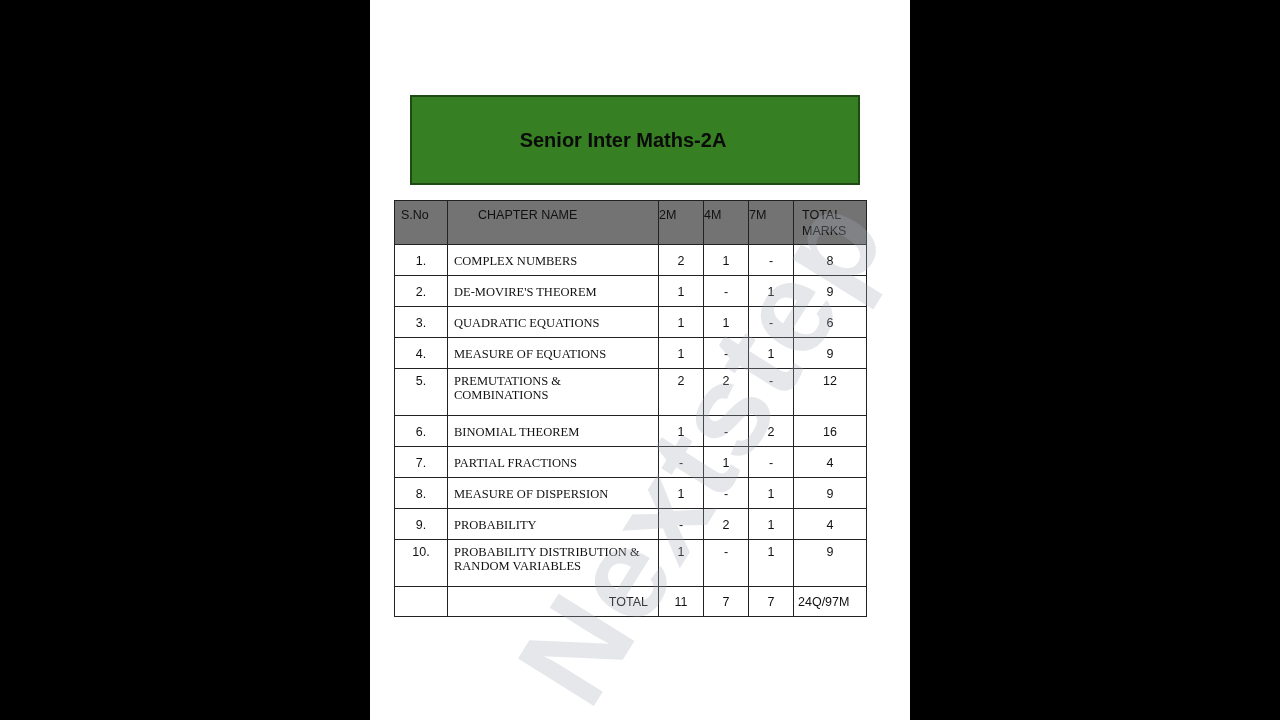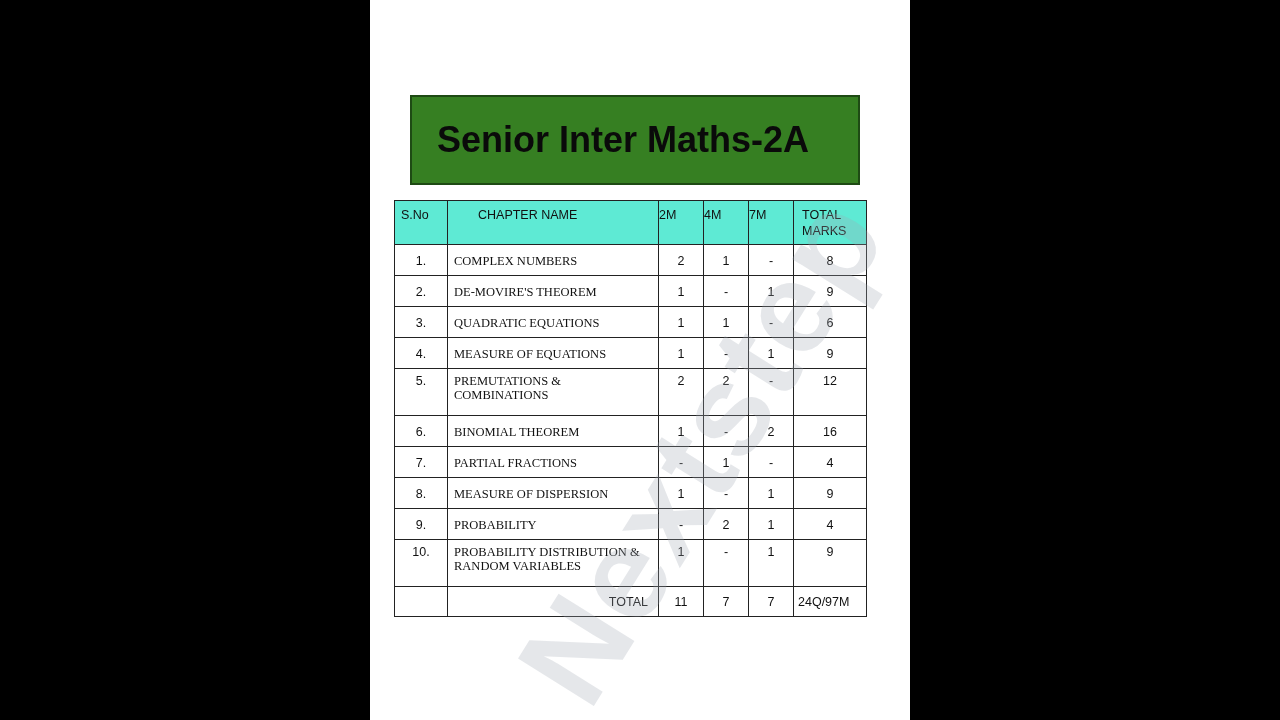--- a/index.html
+++ b/index.html
@@ -9,33 +9,33 @@
       font-family: "Liberation Sans", sans-serif;
     }
     .page {
       position: absolute; left: 370px; top: 0; width: 540px; height: 720px;
       background: #fff; overflow: hidden;
     }
     .title-box {
       position: absolute; left: 40px; top: 95px; width: 446px; height: 86px;
       background: #367f22; border: 2px solid #1e4a14;
       display: flex; flex-direction: column; align-items: center; justify-content: center;
-      color: #0a0a0a; font-weight: bold; font-size: 36px; line-height: 36px;
+      color: #0a0a0a; font-weight: bold; font-size: 20px; line-height: 36px;
     }
     .title-box .l1 { margin-left: -24px; }
     .title-box .l2 { margin-left: -8px; white-space: pre; }
     table.bp {
       position: absolute; left: 24px; top: 200px;
       border-collapse: collapse; font-size: 12.5px; color: #111;
     }
     table.bp td, table.bp th {
       border: 1.5px solid #222; padding: 0; vertical-align: top;
     }
     table.bp thead th {
-      background: #5eead4; font-weight: normal; text-align: left;
+      background: #737373; font-weight: normal; text-align: left;
       height: 44px; padding: 6px 4px 0 4px; box-sizing: border-box; line-height: 16px;
     }
     .c-sno { width: 53px; text-align: center !important; }
     .c-name { width: 211px; }
     .c-m { width: 45px; text-align: left; }
     .c-tot { width: 73px; }
     th.c-name { padding-left: 30px !important; }
     th.c-sno { text-align: left !important; padding-left: 6px !important; }
     th.c-m { padding-left: 0 !important; }
     th.c-tot { padding-left: 8px !important; }

